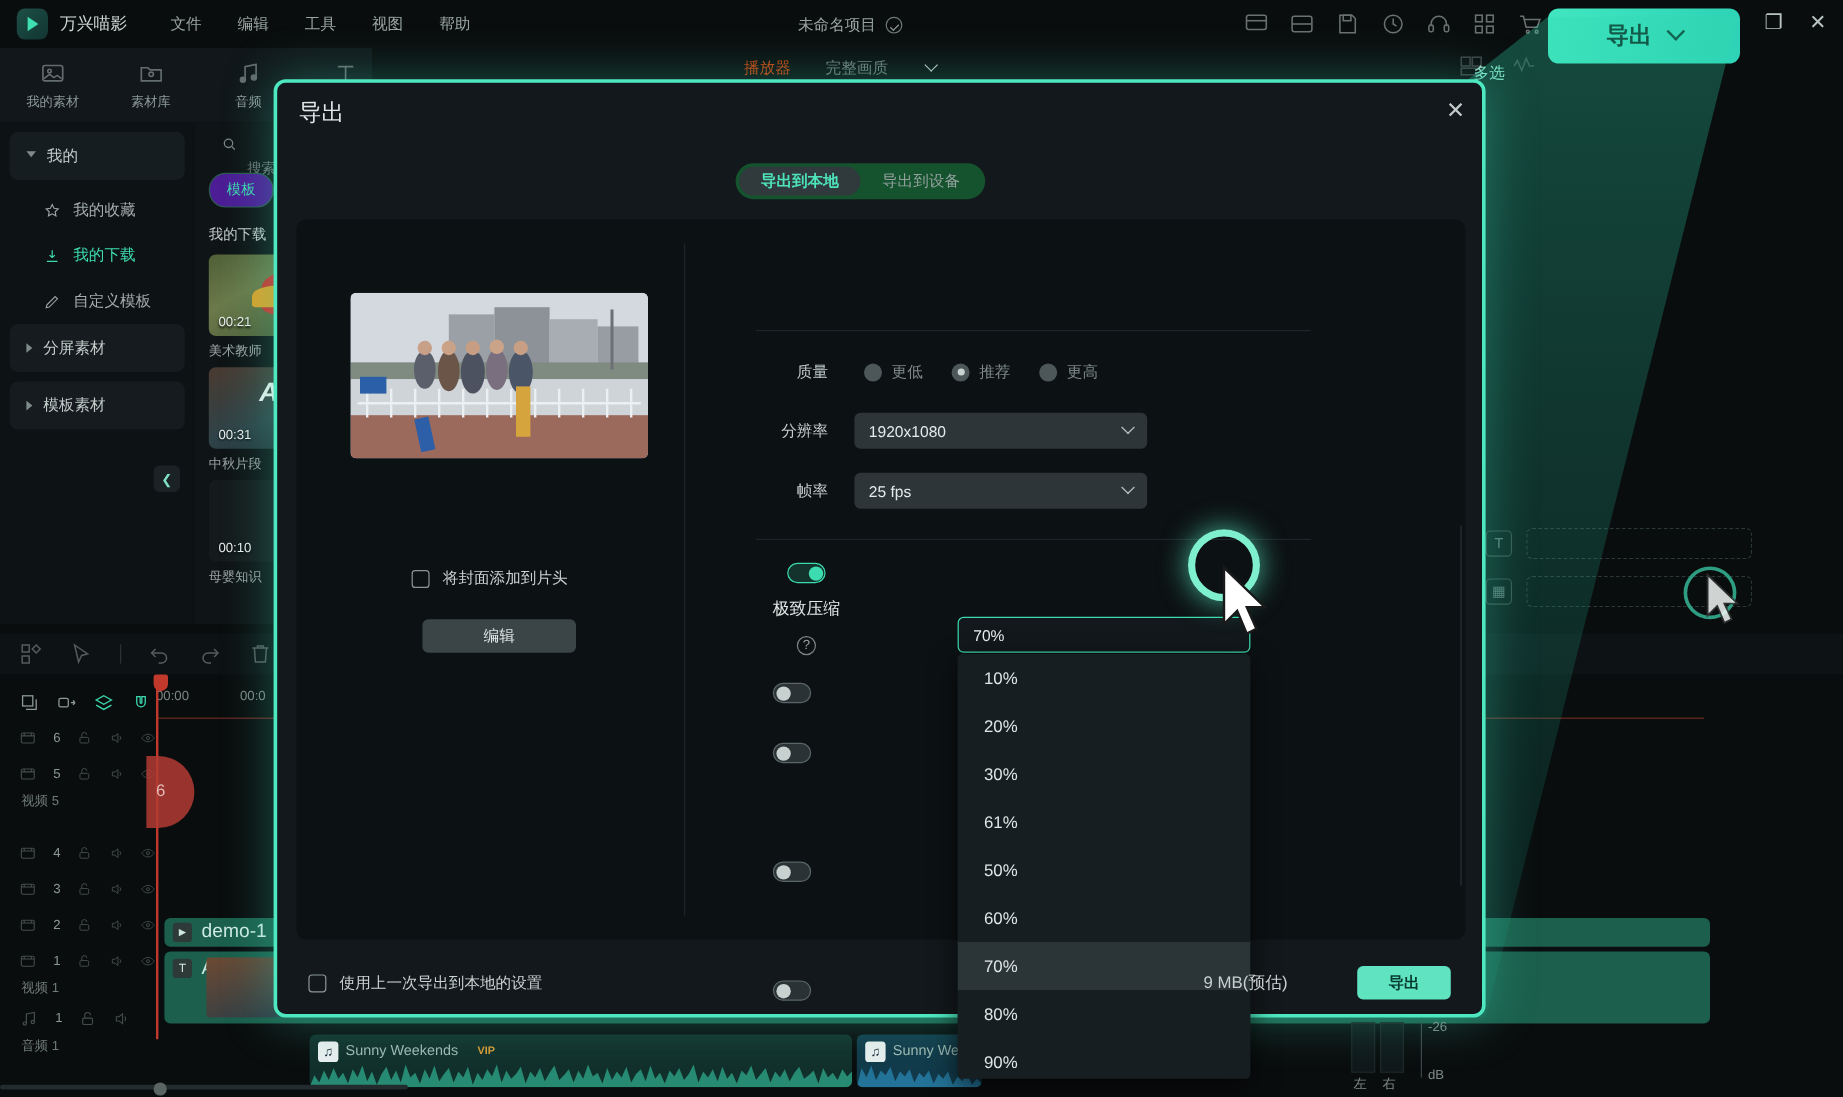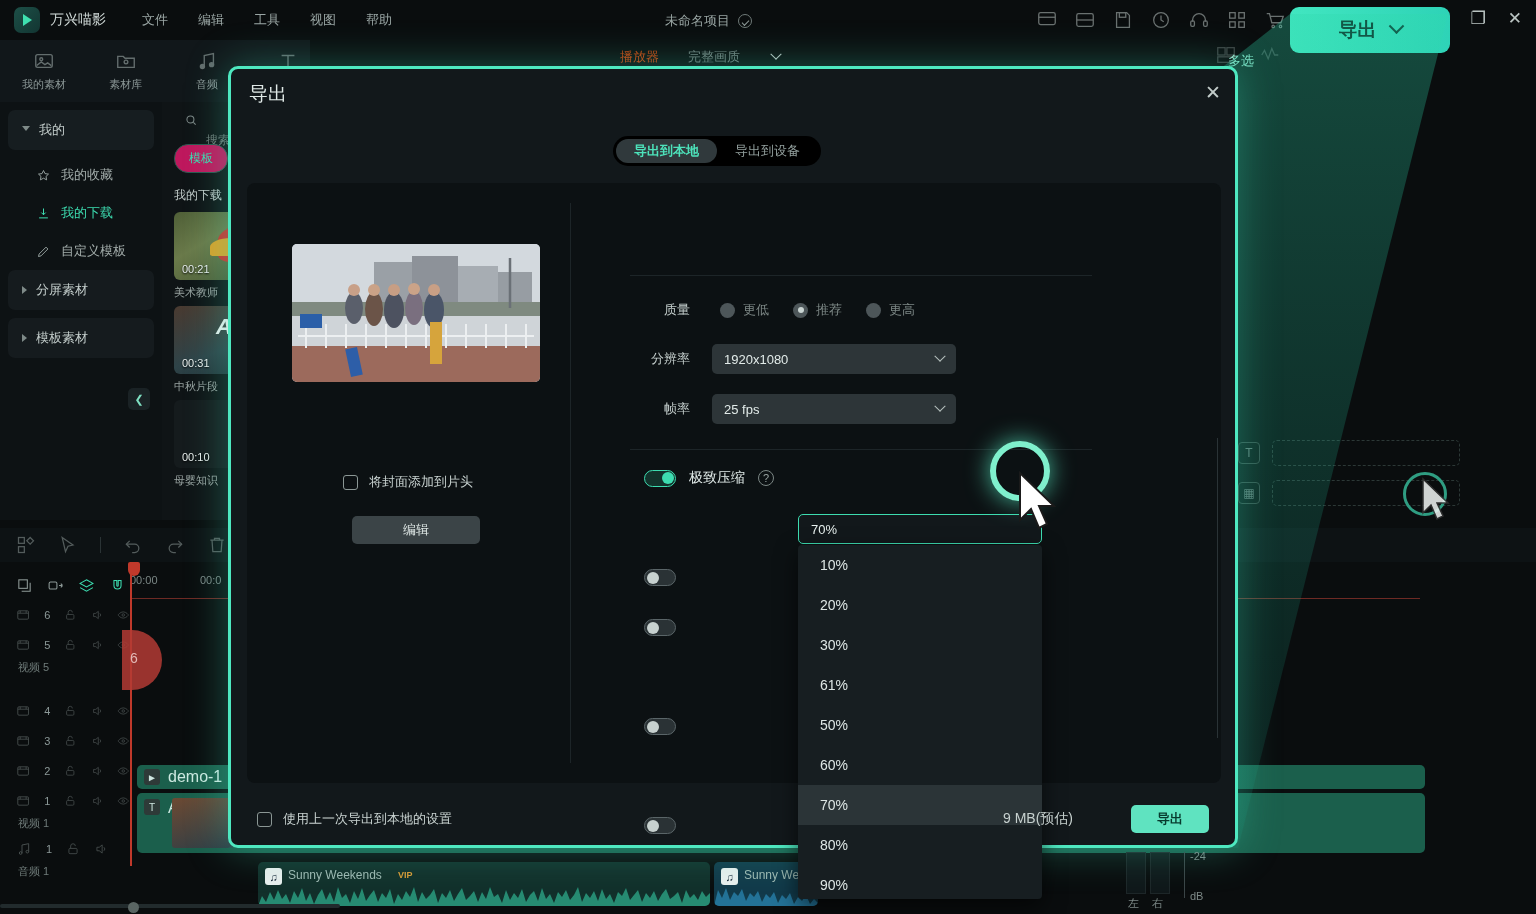--- a/index.html
+++ b/index.html
@@ -60,21 +60,21 @@
   .sb-group .tx { color: #c3cdcb; font-size: 13px; }
   .sb-item { height: 38px; display: flex; align-items: center; gap: 10px; padding-left: 28px; }
   .sb-item .tx { color: #a3adab; font-size: 13px; }
   .sb-item.active .tx { color: #3ddcb0; }
   .sb-collapse { position: absolute; left: 128px; top: 388px; width: 22px; height: 22px; border-radius: 5px; background: #1a2225; display: flex; align-items: center; justify-content: center; color: #7fe0c2; font-size: 11px; }
 
   
   .browser { position: absolute; left: 162px; top: 102px; width: 148px; height: 418px; background: #0f1416; overflow: hidden; }
   .search-row { height: 36px; display: flex; align-items: center; gap: 8px; padding-left: 22px; }
   .search-ph { color: #6c7674; font-size: 12px; margin-top: 41px; }
-  .chip { margin: 6px 0 0 12px; display: inline-block; padding: 5px 14px; border-radius: 14px; border: 1px solid #2b5a50; color: #3ddcb0; font-size: 12px; background: #be185d; }
+  .chip { margin: 6px 0 0 12px; display: inline-block; padding: 5px 14px; border-radius: 14px; border: 1px solid #2b5a50; color: #3ddcb0; font-size: 12px; background: #4c1d95; }
   .sec-title { color: #c3cdcb; font-size: 12px; margin: 14px 0 8px 12px; }
   .media-card { margin: 0 0 6px 12px; width: 120px; }
   .thumb { width: 120px; height: 68px; border-radius: 6px; position: relative; overflow: hidden; background: #1b2224; }
   .dur { position: absolute; left: 8px; bottom: 5px; color: #e6eceb; font-size: 11px; text-shadow: 0 1px 2px #000; }
   .mname { color: #99a3a1; font-size: 11px; margin-top: 5px; white-space: nowrap; }
 
   
   .player-label { position: absolute; left: 620px; top: 48px; color: #c2410c; font-size: 13px; }
   .player-sel { position: absolute; left: 678px; top: 44px; width: 112px; height: 26px; border-radius: 5px; display: flex; align-items: center; padding: 0 10px; justify-content: space-between; color: #6d7a78; font-size: 13px; gap: 29px; }
   .multi-label { position: absolute; left: 1228px; top: 52px; color: #9be6cf; font-size: 13px; }
@@ -128,21 +128,21 @@
   .dlg-glow {
     position: absolute; left: 228px; top: 66px; width: 1010px; height: 782px;
     border: 3px solid #4ee8c0; border-radius: 10px; background: #12181b;
     box-shadow: 0 0 42px rgba(62,224,186,.35);
   }
   .dlg-title { position: absolute; left: 18px; top: 12px; color: #dfe8e6; font-size: 19px; }
   .dlg-close { position: absolute; right: 14px; top: 12px; color: #c2ccca; font-size: 19px; cursor: pointer; }
 
   .seg {
     position: absolute; left: 382px; top: 67px; height: 30px; border-radius: 15px;
-    background: #000000; display: flex; align-items: center; padding: 3px;
+    background: #14532d; display: flex; align-items: center; padding: 3px;
   }
   .seg-btn { height: 24px; padding: 0 18px; border-radius: 12px; display: flex; align-items: center; color: #93a09e; font-size: 13px; cursor: pointer; }
   .seg-btn.on { background: #30393c; color: #4de3bb; font-weight: bold; }
 
   .dlg-body { position: absolute; left: 16px; top: 114px; width: 974px; height: 600px; border-radius: 8px; background: #0c1113; }
   .vdiv { position: absolute; left: 323px; top: 20px; width: 1px; height: 560px; background: #1d2528; }
 
   .preview-img { position: absolute; left: 45px; top: 61px; width: 248px; height: 138px; border-radius: 5px; overflow: hidden; background: #2a3338; }
   .chk-row { position: absolute; left: 96px; top: 290px; display: flex; align-items: center; gap: 11px; }
   .chkbox { width: 15px; height: 15px; border: 1.6px solid #8b9795; border-radius: 3px; }
@@ -157,21 +157,21 @@
   .rdot { width: 15px; height: 15px; border-radius: 50%; background: #4d5659; position: relative; }
   .rdot.sel::after { content: ""; position: absolute; left: 4.5px; top: 4.5px; width: 6px; height: 6px; border-radius: 50%; background: #c9d4d2; }
   .r-tx { color: #7d8886; font-size: 13px; }
   .select {
     width: 244px; height: 30px; border-radius: 5px; background: #2d3538;
     display: flex; align-items: center; justify-content: space-between;
     padding: 0 12px; color: #e2ebe9; font-size: 13px; cursor: pointer; margin-left: 22px;
   }
   .sel-chev { width: 8px; height: 8px; border-right: 1.6px solid #b6c0be; border-bottom: 1.6px solid #b6c0be; transform: rotate(45deg) translate(-2px,-2px); }
 
-  .tgl-row { position: absolute; display: flex; align-items: center; gap: 13px; }
+  .tgl-row { position: absolute; display: flex; align-items: center; gap: 13px; flex-direction: column; }
   .tgl { width: 32px; height: 17px; border-radius: 9px; background: #2a3235; border: 1px solid #5a6568; position: relative; cursor: pointer; }
   .tgl .knob { position: absolute; left: 2px; top: 1.5px; width: 12px; height: 12px; border-radius: 50%; background: #c7d1cf; }
   .tgl.on { background: #13332c; border-color: #3ddcb0; }
   .tgl.on .knob { left: 17px; background: #3ddcb0; }
   .tgl-tx { color: #e0eae8; font-size: 14px; }
   .qmark { width: 16px; height: 16px; border: 1.3px solid #7b8684; border-radius: 50%; color: #98a3a1; font-size: 11px; display: flex; align-items: center; justify-content: center; }
 
   .pct-field {
     position: absolute; left: 551px; top: 331px; width: 244px; height: 30px;
     border-radius: 5px; border: 1.5px solid #3ddcb0; background: #12181b;
@@ -624,21 +624,21 @@
 
   <div class="scrollbar">
     <div class="sb-track"></div>
     <div class="sb-knob"></div>
   </div>
 
   <div class="meter">
     <div class="meter-bar" style="left:2px"></div>
     <div class="meter-bar" style="left:26px"></div>
     <div class="meter-scale"></div>
-    <div class="meter-tx" style="left:66px;top:2px">-24</div>
+    <div class="meter-tx" style="left:66px;top:2px">-26</div>
     <div class="meter-tx" style="left:66px;top:42px">dB</div>
     <div class="meter-tx" style="left:4px;top:48px">左</div>
     <div class="meter-tx" style="left:28px;top:48px">右</div>
   </div>
 
   <svg class="beam" viewBox="0 0 1536 914">
     <defs>
       <linearGradient id="bg1" x1="0" y1="0" x2="0" y2="1">
         <stop offset="0" stop-color="#2fd9ad" stop-opacity="0.30"></stop>
         <stop offset="1" stop-color="#16a186" stop-opacity="0.12"></stop>

